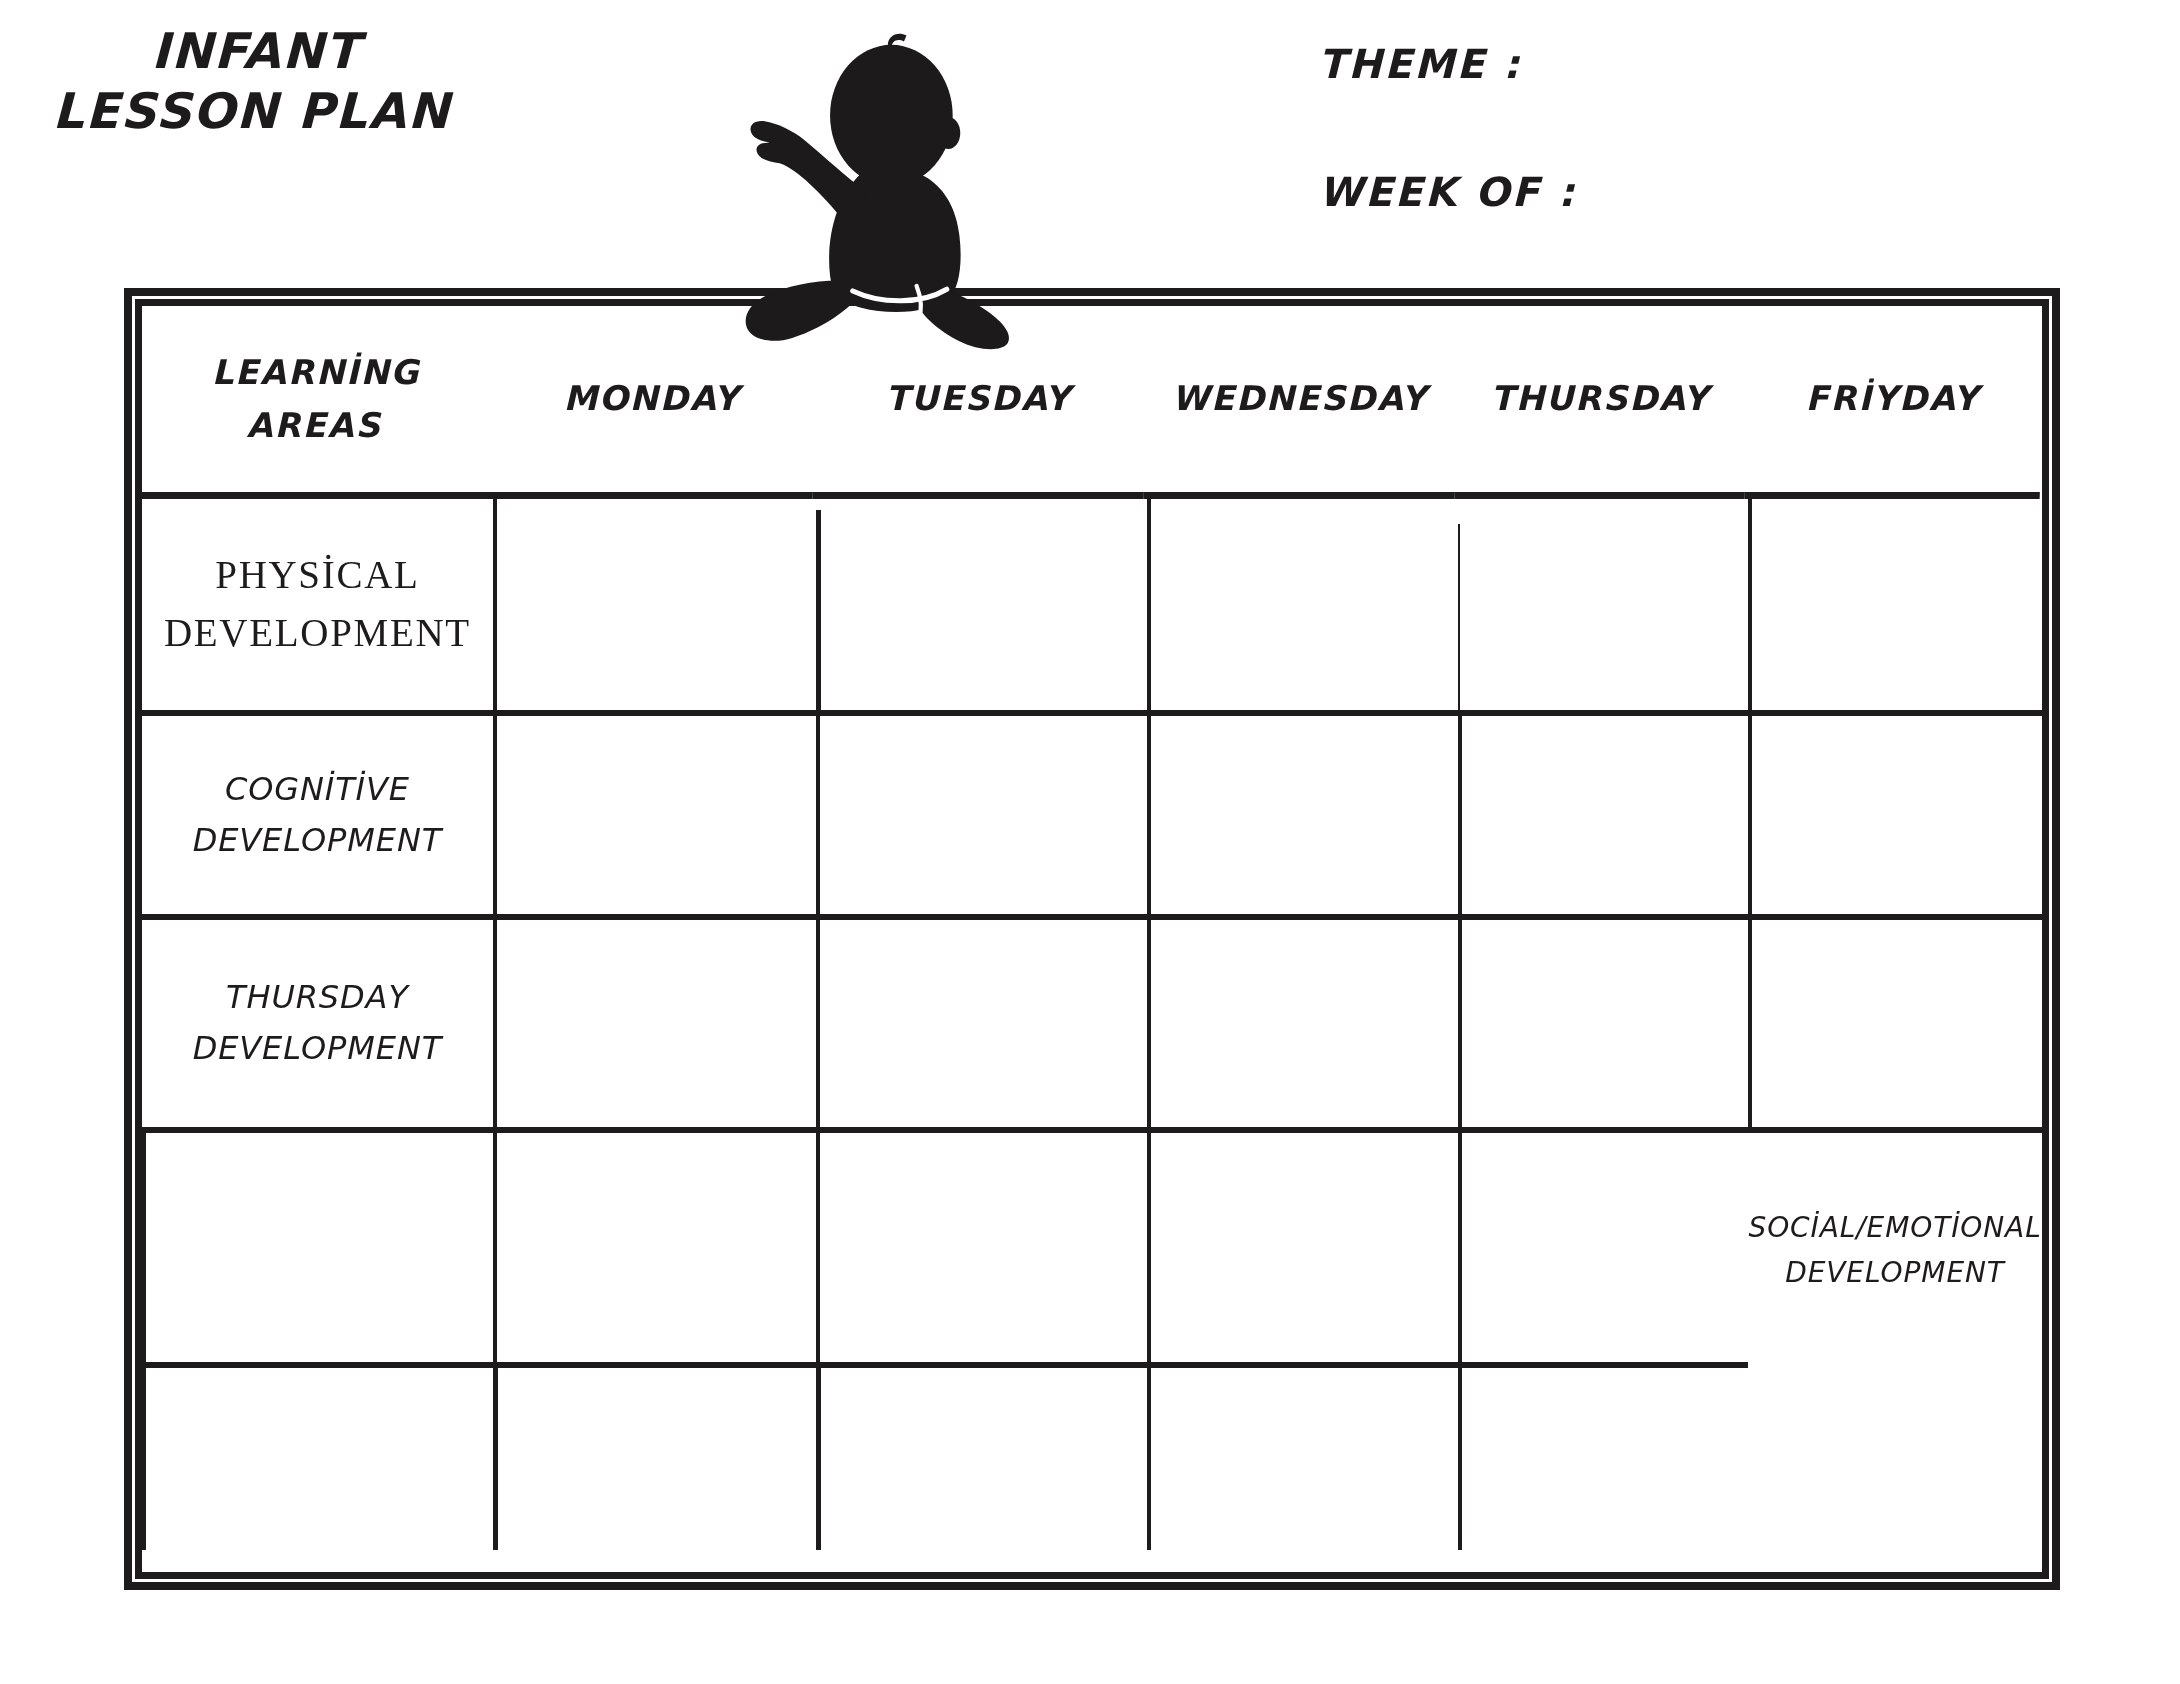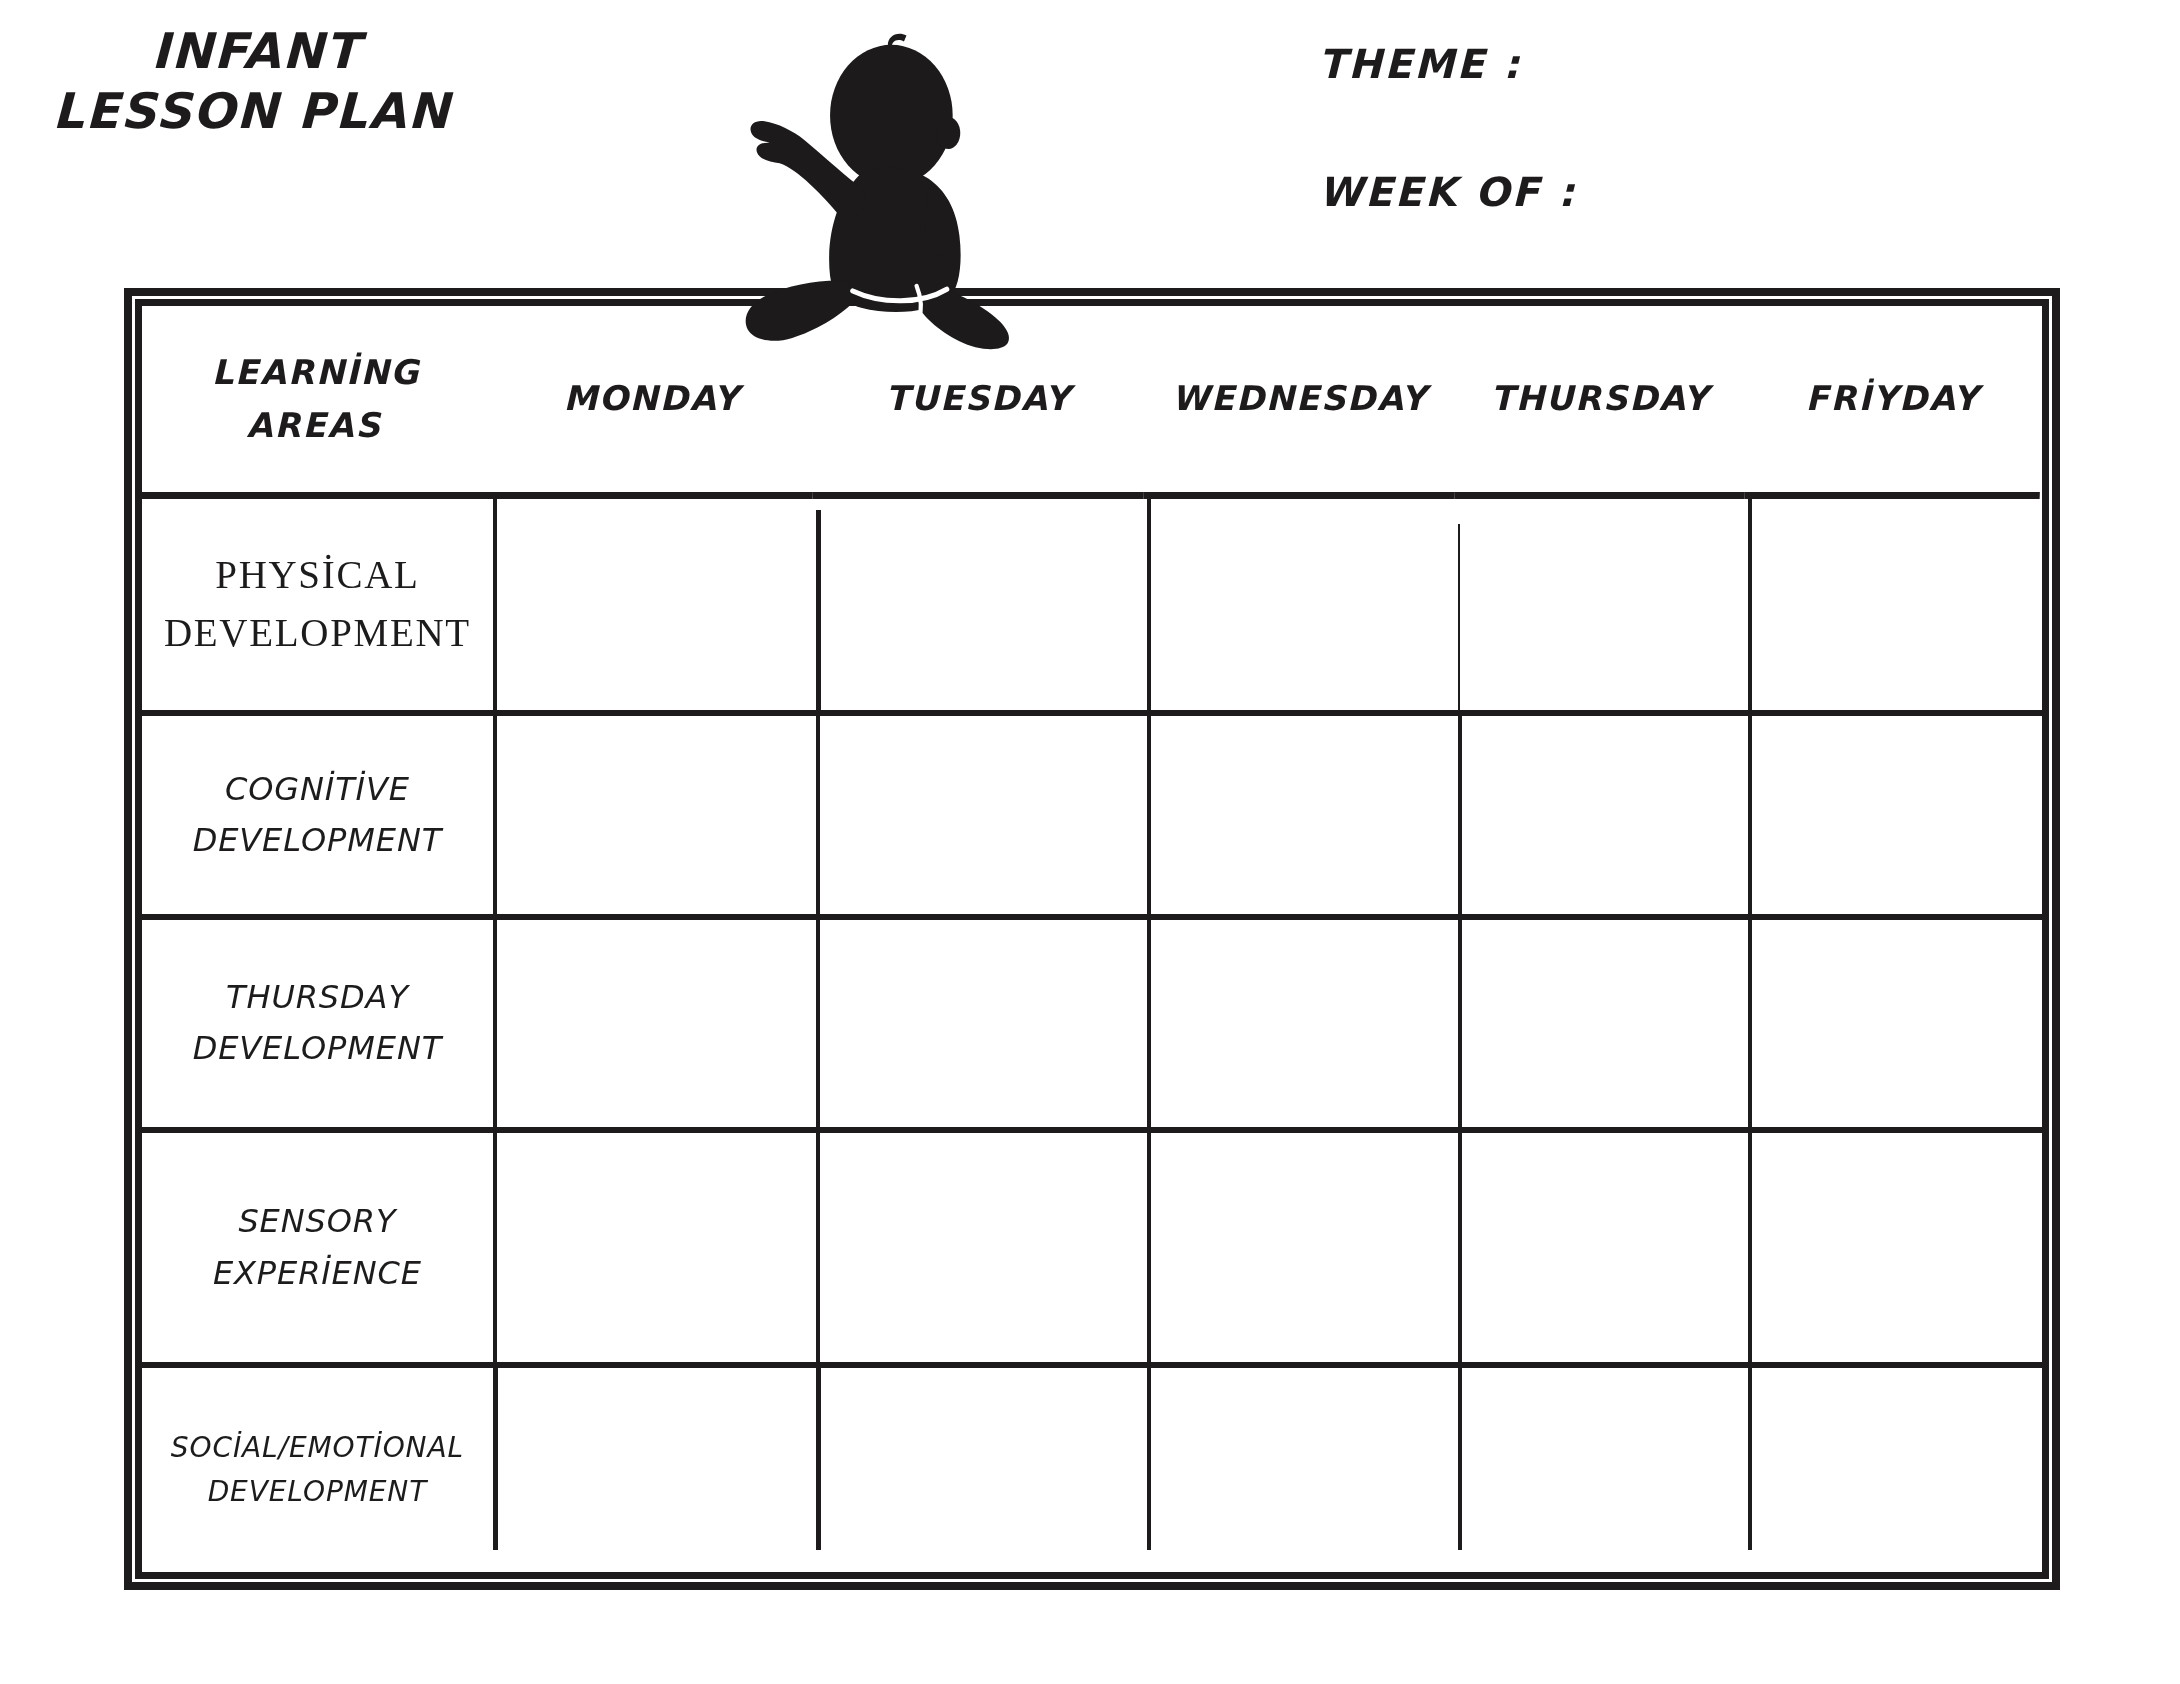--- a/index.html
+++ b/index.html
@@ -132,22 +132,20 @@
       <div class="cell"></div>
 
       <div class="rl">THURSDAY
 DEVELOPMENT</div>
       <div class="cell"></div>
       <div class="cell"></div>
       <div class="cell"></div>
       <div class="cell"></div>
       <div class="cell"></div>
 
-      <div class="rl">SENSORY
-EXPERİENCE</div>
       <div class="cell"></div>
       <div class="cell"></div>
       <div class="cell"></div>
       <div class="cell"></div>
       <div class="cell"></div>
 
       <div class="rl small nb">SOCİAL/EMOTİONAL
 DEVELOPMENT</div>
       <div class="cell nb vstop"></div>
       <div class="cell nb vstop"></div>

